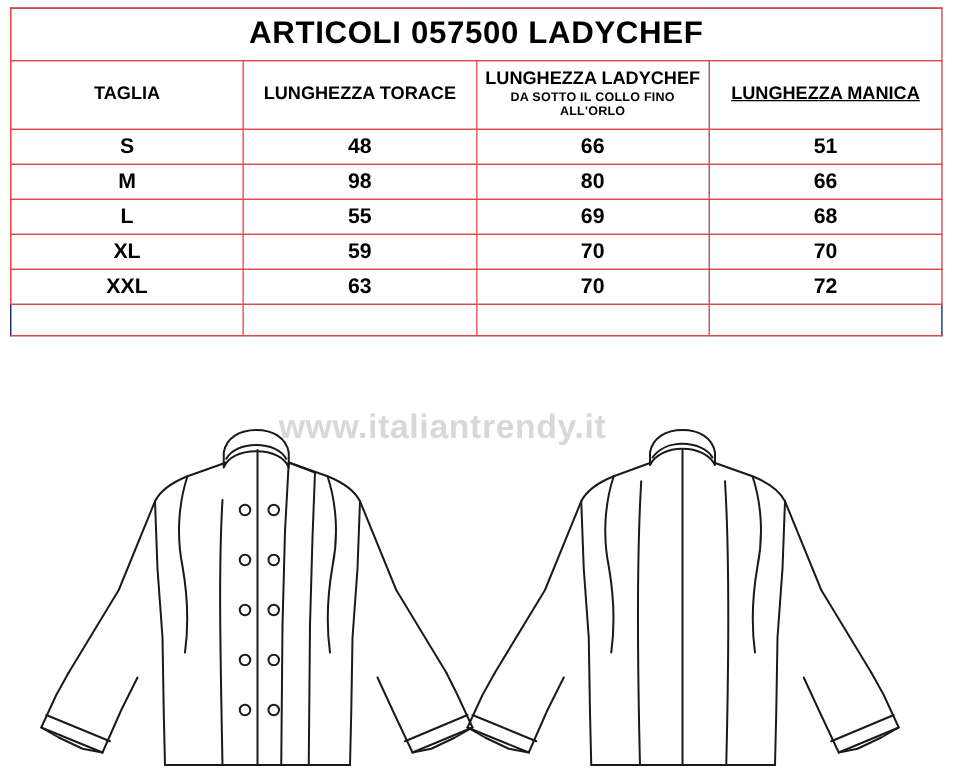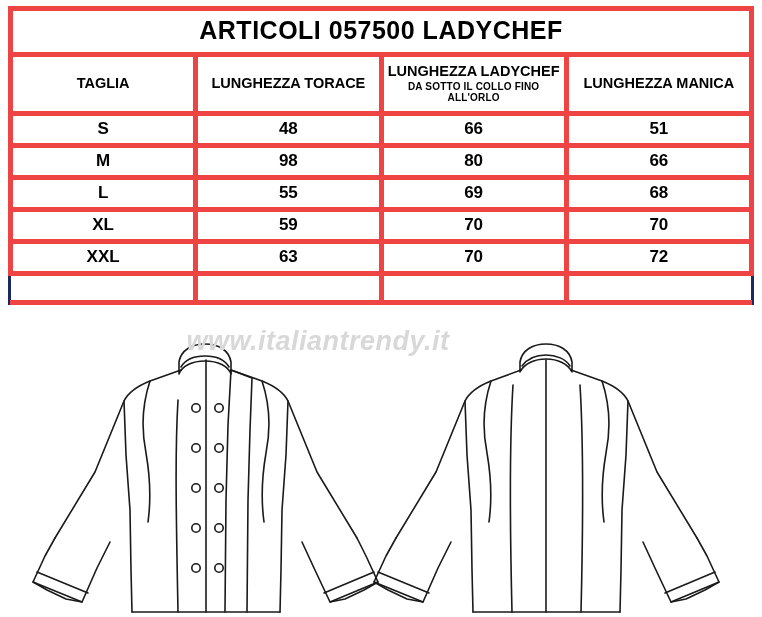--- a/index.html
+++ b/index.html
@@ -24,21 +24,21 @@
     background: #1b2a5e;
     padding: 0;
     box-sizing: border-box;
   }
   table.size-table {
     border-collapse: collapse;
     width: 746px;
     table-layout: fixed;
   }
   table.size-table td, table.size-table th {
-    border: 5px solid #ef4444;
+    border: 1px solid #ef4444;
     text-align: center;
     vertical-align: middle;
     background: #ffffff;
     color: #000000;
   }
   .title-row td {
     background: #1b2a5e;
     color: #ffffff;
     font-size: 25px;
     font-weight: bold;
@@ -84,25 +84,25 @@
     height: 367px;
   }
   .watermark {
     position: absolute;
     left: 0;
     top: 76px;
     width: 636px;
     text-align: center;
     font-size: 27px;
     font-weight: bold;
-    font-style: italic;
     color: #d8d8d8;
     letter-spacing: 0.5px;
     pointer-events: none;
     user-select: none;
+    padding-left: 36px;
   }
   svg.garment {
     position: absolute;
     left: 0;
     top: 0;
   }
 </style>
 </head>
 <body>
 
@@ -116,21 +116,21 @@
       <th style="width:103px;">
         <span>TAGLIA</span>
       </th>
       <th style="width:188px;">
         <span>LUNGHEZZA TORACE</span>
       </th>
       <th style="width:251px;">
         <span>LUNGHEZZA LADYCHEF</span>
         <span class="head-sub">DA SOTTO IL COLLO FINO ALL'ORLO</span>
       </th>
-      <th style="width:204px;">
+      <th style="width:204px;text-decoration:underline;">
         <span>LUNGHEZZA MANICA</span>
       </th>
     </tr>
 
     <tr class="data-row">
       <td>S</td>
       <td>48</td>
       <td>66</td>
       <td>51</td>
     </tr>

